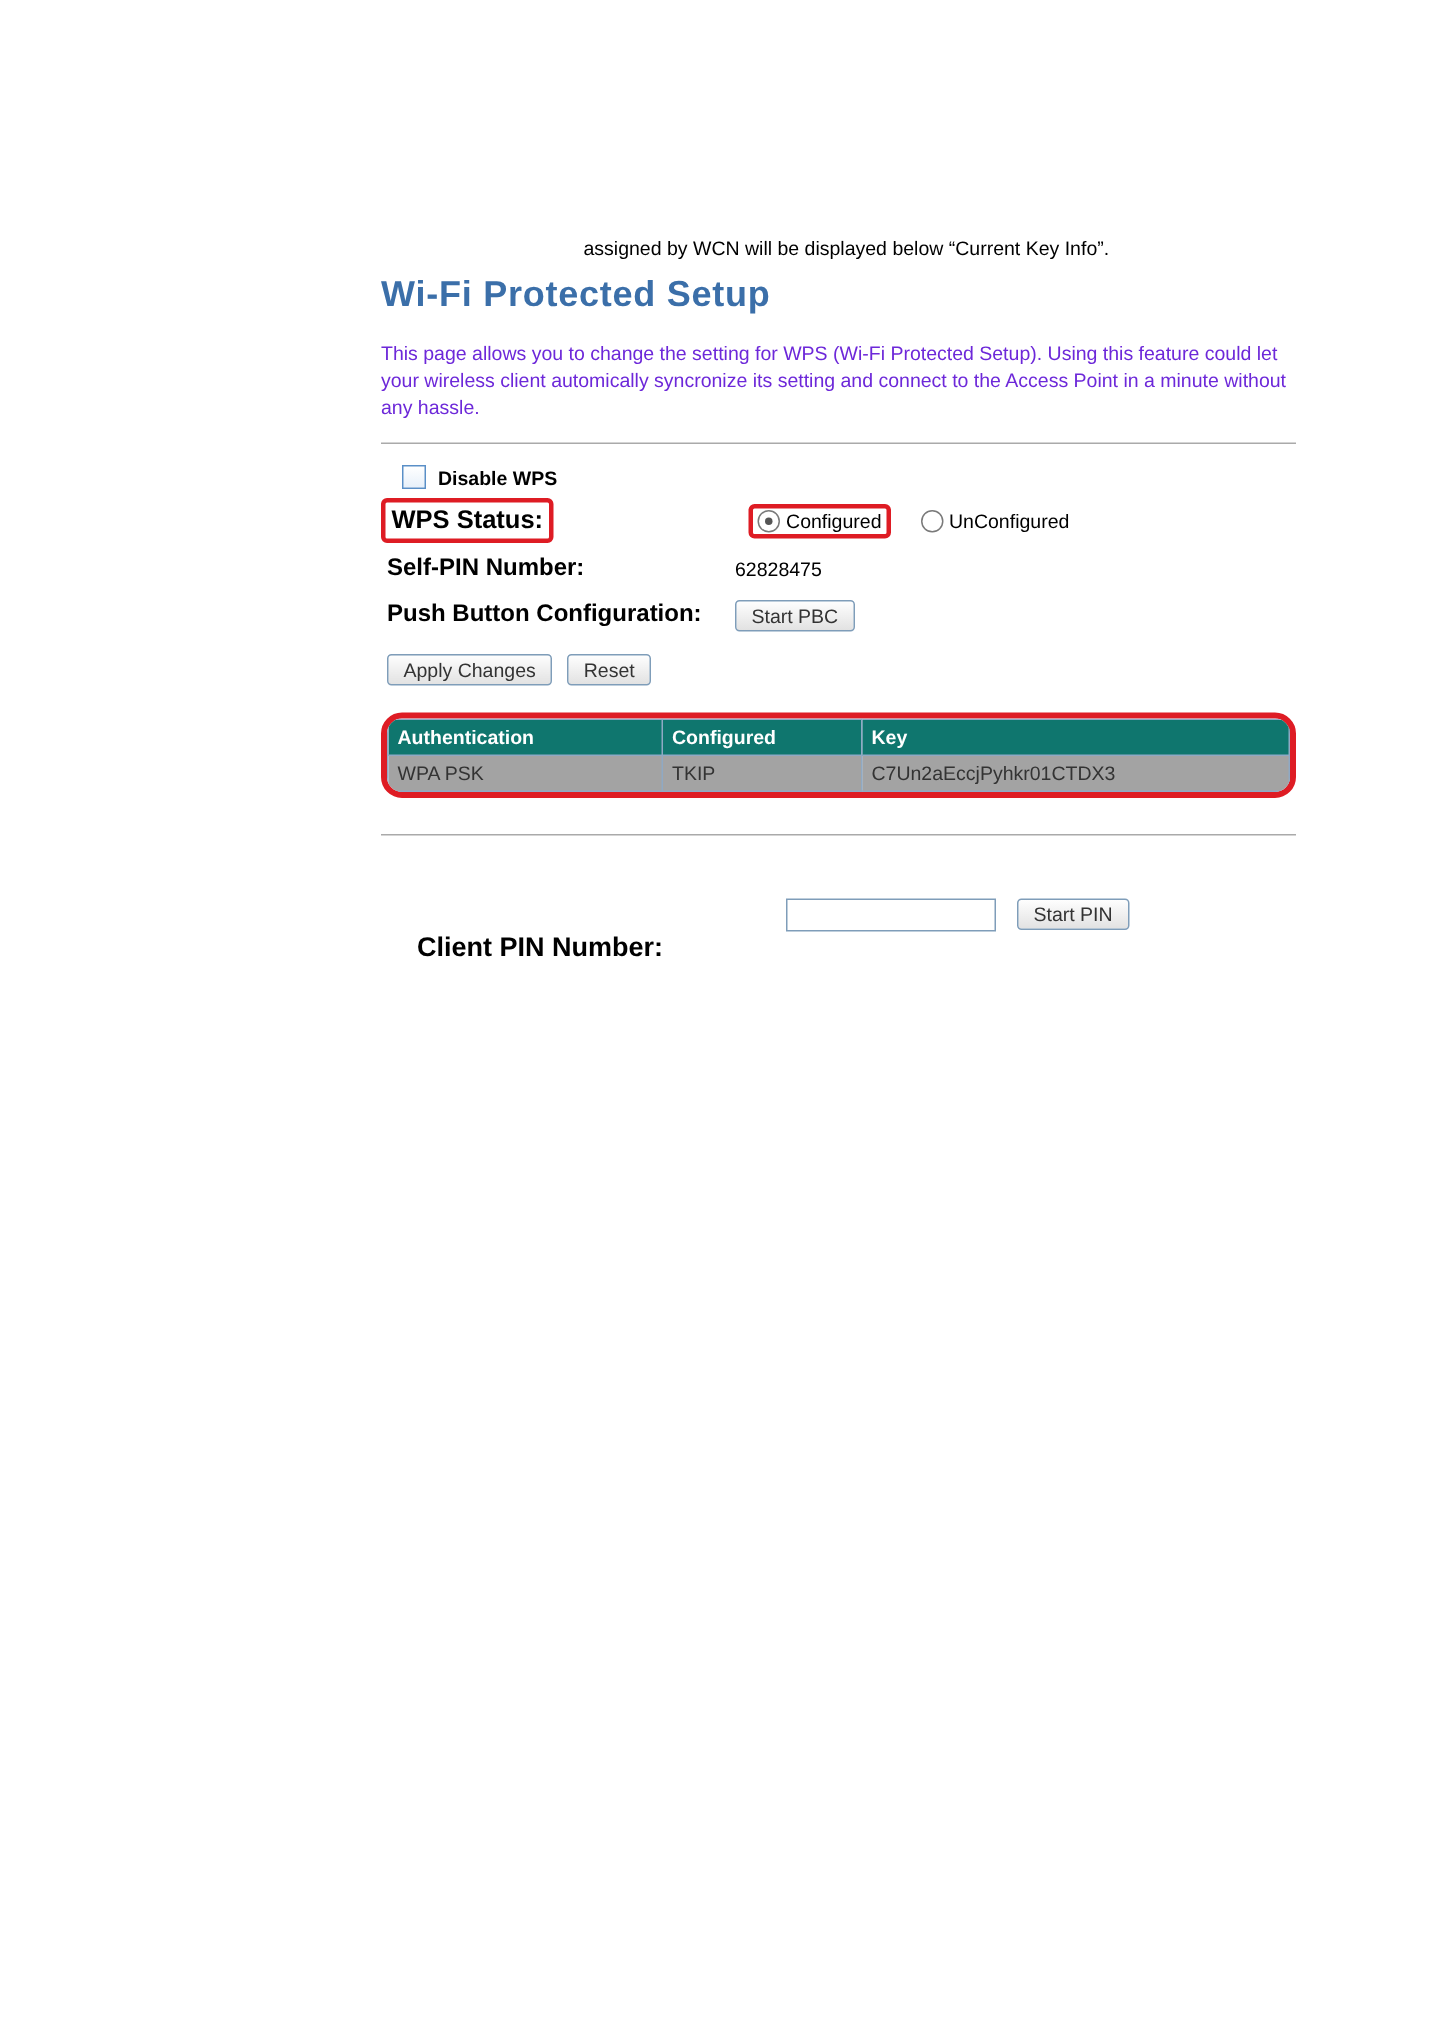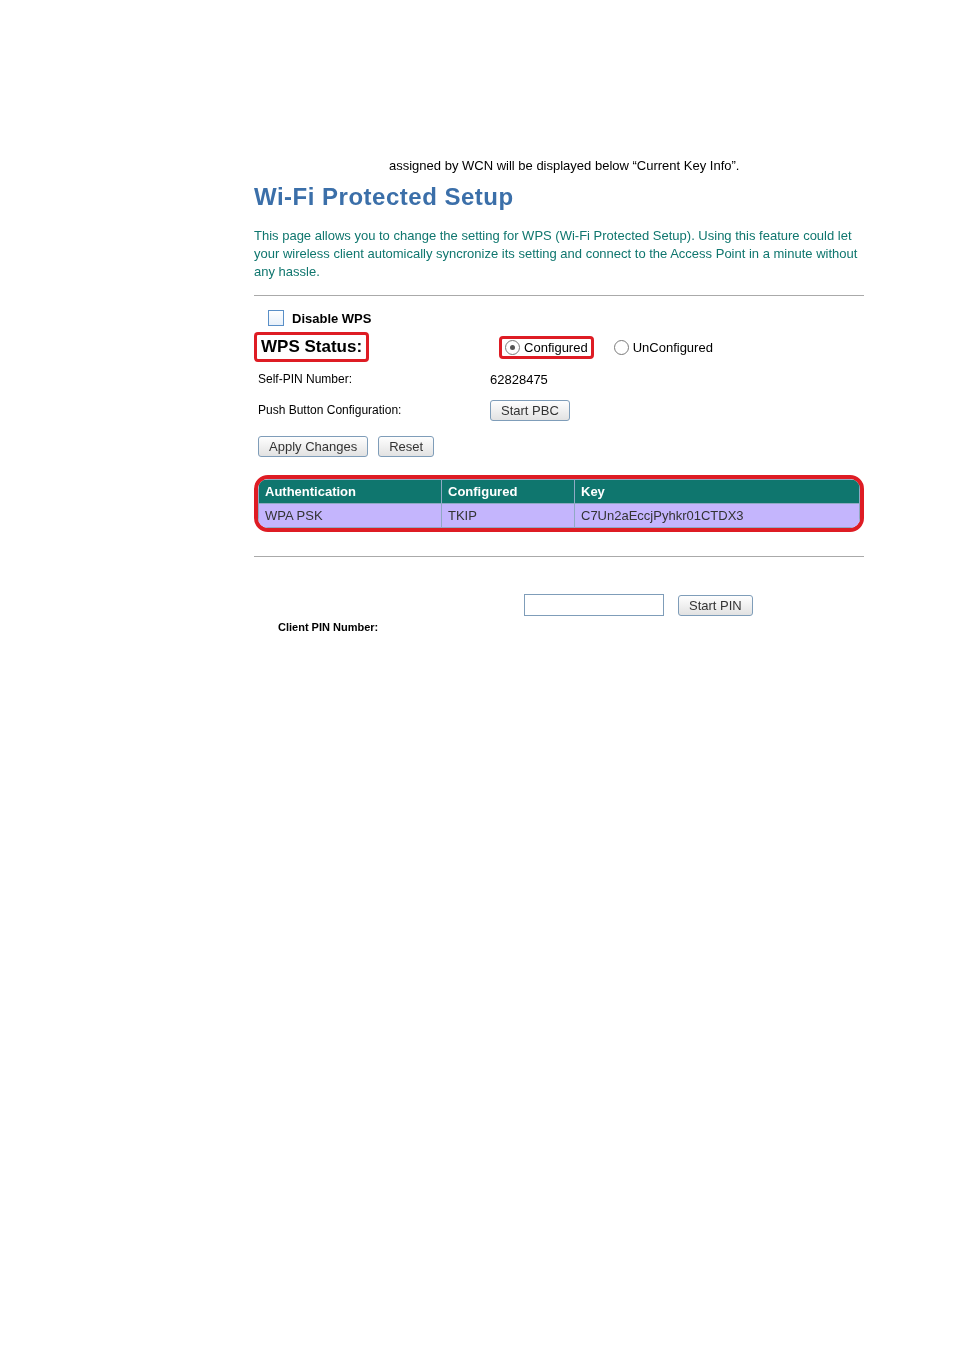--- a/index.html
+++ b/index.html
@@ -24,38 +24,38 @@
     .page-title {
       font-family: Verdana, Arial, sans-serif;
       font-size: 24px;
       font-weight: bold;
       color: #3b6fa9;
       margin: 8px 0 16px 0;
       letter-spacing: 0.5px;
     }
     .description {
       font-size: 13px;
-      color: #0f766e;
+      color: #6d28d9;
       line-height: 1.4;
       margin-bottom: 14px;
     }
     hr {
       border: none;
       border-top: 1px solid #aaa;
       margin: 6px 0 14px 0;
     }
     .row {
       display: flex;
       align-items: center;
       margin: 3px 0;
       min-height: 28px;
     }
     .label-col {
-      font-weight: normal;
-      font-size: 12px;
+      font-weight: bold;
+      font-size: 16px;
       width: 236px;
       padding-left: 4px;
       box-sizing: border-box;
     }
     .value-col {
       display: flex;
       align-items: center;
       gap: 6px;
     }
     .checkbox-box {
@@ -159,39 +159,39 @@
     }
     .key-table th {
       background: #0f766e;
       color: #fff;
       text-align: left;
       font-weight: bold;
       padding: 4px 6px;
       border: 1px solid #8fa9c4;
     }
     .key-table td {
-      background: #c4b5fd;
+      background: #a3a3a3;
       color: #333;
       padding: 4px 6px;
       border: 1px solid #8fa9c4;
     }
     .col-auth { width: 170px; }
     .col-enc { width: 120px; }
     .hr-bottom {
       margin-top: 24px;
     }
     .client-pin-row {
       display: flex;
       align-items: center;
       margin-top: 20px;
       gap: 14px;
     }
     .client-pin-label {
       font-weight: bold;
-      font-size: 11px;
+      font-size: 18px;
       width: 256px;
       padding-left: 24px;
       box-sizing: border-box;
       margin-top: 44px;
     }
     .text-input {
       border: 1px solid #7f9db9;
       height: 20px;
       width: 130px;
       font-size: 13px;

